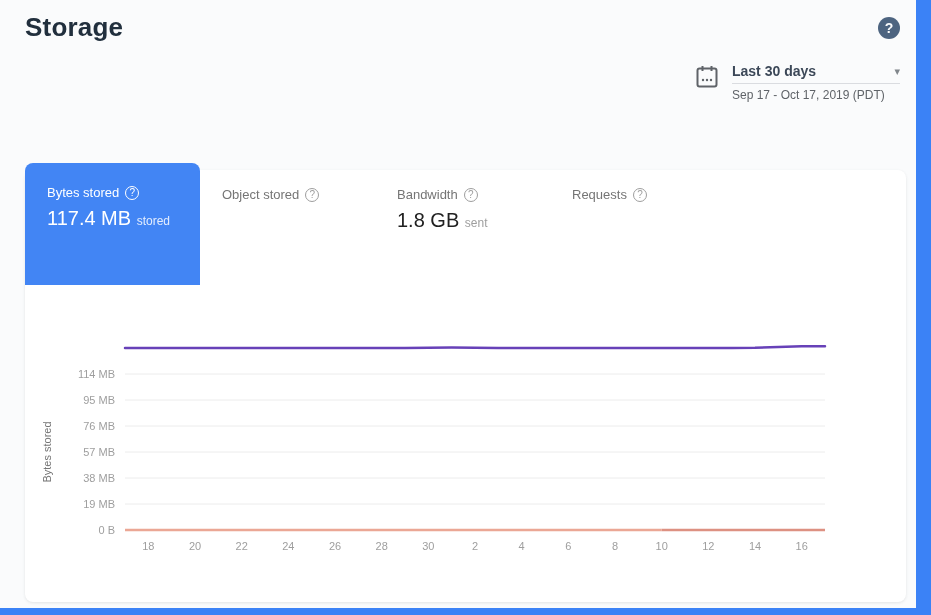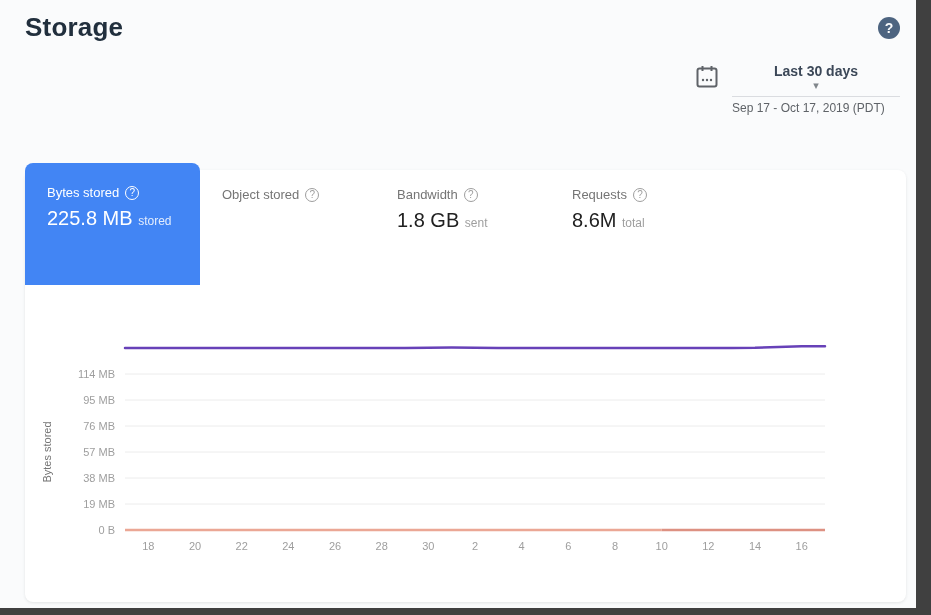--- a/index.html
+++ b/index.html
@@ -1,18 +1,18 @@
 <!DOCTYPE html>
 <html><head>
 <meta charset="utf-8">
 <style>
   * { margin:0; padding:0; box-sizing:border-box; }
   html,body { width:931px; height:615px; }
   body { font-family:"Liberation Sans", "DejaVu Sans", sans-serif; background:#0b0b0b; }
-  .frame { width:931px; height:615px; background:#404040; overflow:hidden; }
+  .frame { width:931px; height:615px; background:#3b82f6; overflow:hidden; }
   .page { width:916px; height:608px; background:#fafbfc; position:relative; overflow:hidden; }
 
   
   .page-header { display:flex; align-items:flex-start; justify-content:space-between; padding:12px 16px 0 25px; }
   .page-title { font-size:26px; font-weight:700; color:#212f3d; letter-spacing:.2px; }
   .help-circle { width:22px; height:22px; border-radius:50%; background:#4d6480; color:#fafbfc;
                  border:none; font-size:14px; font-weight:700; display:flex; align-items:center;
                  justify-content:center; cursor:pointer; margin-top:5px; }
 
   
@@ -20,21 +20,21 @@
   .tab { font-size:13px; font-weight:700; color:#5f6368; padding:8px 2px 11px 2px; position:relative; cursor:pointer; }
   .tab.active { color:#3b78e6; }
   .tab.active::after { content:""; position:absolute; left:-4px; right:-4px; bottom:0; height:3px;
                        background:#3b78e6; border-radius:3px 3px 0 0; }
 
   
   .date-row { display:flex; align-items:flex-start; justify-content:flex-end; gap:14px; padding:20px 16px 0 0; }
   .cal-icon { margin-top:2px; cursor:pointer; display:inline-flex; }
   .date-select { width:168px; cursor:pointer; }
   .date-top { display:flex; justify-content:space-between; align-items:center; font-size:14px;
-              font-weight:700; color:#3c4858; padding-bottom:4px; border-bottom:1px solid #dadce0;flex-direction:column; }
+              font-weight:700; color:#3c4858; padding-bottom:4px; border-bottom:1px solid #dadce0; }
   .caret { color:#80868b; font-size:11px; }
   .date-sub { font-size:12px; color:#5f6368; padding-top:4px; }
 
   
   .card { position:absolute; left:25px; right:10px; top:170px; bottom:6px; background:#ffffff;
           border-radius:8px; box-shadow:0 1px 3px rgba(60,64,67,.12); }
   .metrics { display:flex; align-items:flex-start; }
   .metric { padding:17px 20px 0 22px; width:175px; cursor:pointer; }
   .m-label { font-size:13px; color:#757575; display:flex; align-items:center; gap:6px; white-space:nowrap; }
   .m-value { margin-top:7px; font-size:20px; color:#212121; white-space:nowrap; }
@@ -87,21 +87,21 @@
 
     <section class="card">
       <div class="metrics">
 
         <div class="metric selected">
           <div class="m-label">
             <span>Bytes stored</span>
             <span class="help-badge">?</span>
           </div>
           <div class="m-value">
-            <span>225.8 MB</span>
+            <span>117.4 MB</span>
             <span class="m-unit">stored</span>
           </div>
         </div>
 
         <div class="metric">
           <div class="m-label">
             <span>Object stored</span>
             <span class="help-badge">?</span>
           </div>
         </div>
@@ -114,24 +114,20 @@
           <div class="m-value">
             <span>1.8 GB</span>
             <span class="m-unit">sent</span>
           </div>
         </div>
 
         <div class="metric">
           <div class="m-label">
             <span>Requests</span>
             <span class="help-badge">?</span>
-          </div>
-          <div class="m-value">
-            <span>8.6M</span>
-            <span class="m-unit">total</span>
           </div>
         </div>
 
       </div>
 
       <div class="chart-area">
         <svg id="usage-chart" width="830" height="232" viewBox="0 0 830 232">
             <text x="80" y="194" text-anchor="end" fill="#9e9e9e" font-size="11">0 B</text>
             <line x1="90" y1="164" x2="790" y2="164" stroke="#ececec" stroke-width="1"></line>
             <text x="80" y="168" text-anchor="end" fill="#9e9e9e" font-size="11">19 MB</text>

